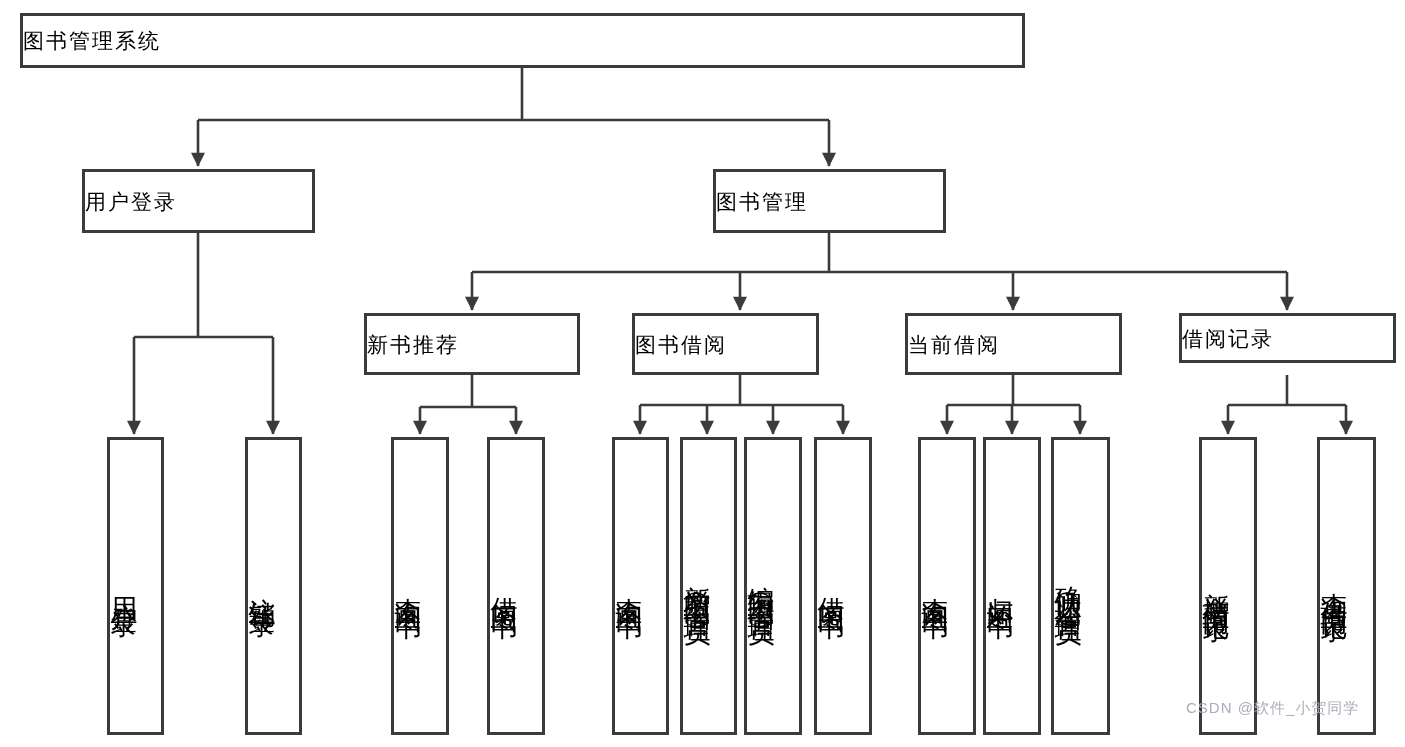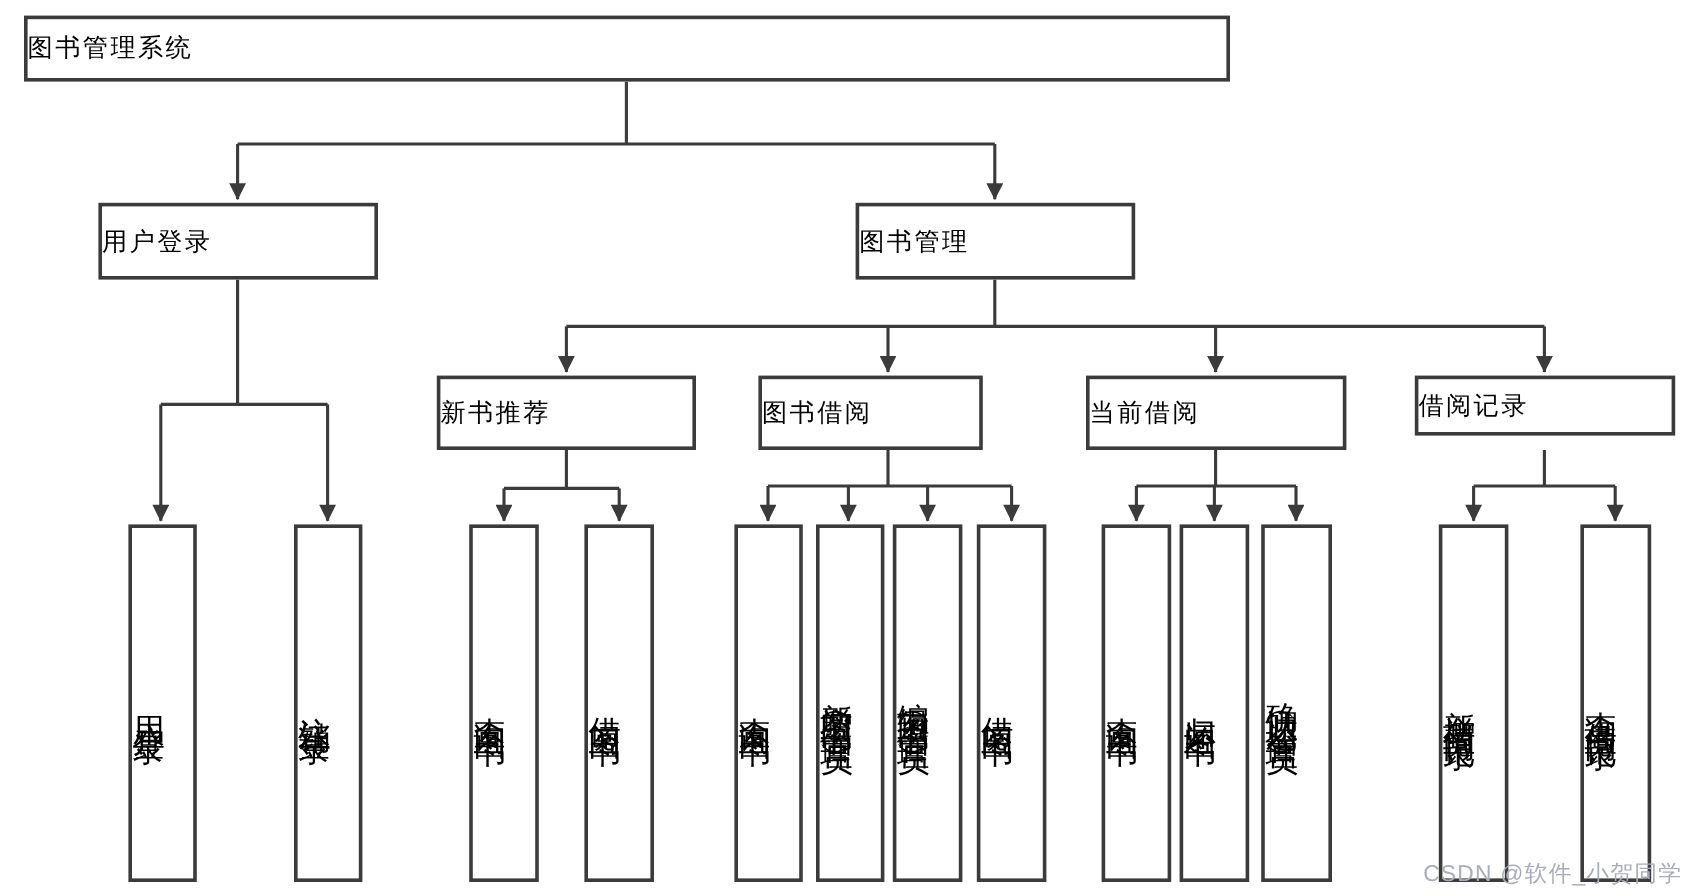--- a/index.html
+++ b/index.html
@@ -28,22 +28,22 @@
     white-space:nowrap;
   }
   .box.v span{
     writing-mode:vertical-rl;
     font-size:27px;
     letter-spacing:5px;
     line-height:1;
   }
   #watermark{
     position:absolute;
-    left:1186px;top:715px;
-    font-size:19px;
+    left:1186px;top:699px;
+    font-size:15px;
     color:#a9adb8;
     letter-spacing:1px;
     white-space:nowrap;
   }
 </style>
 </head>
 <body>
 
 <div id="canvas">
 

